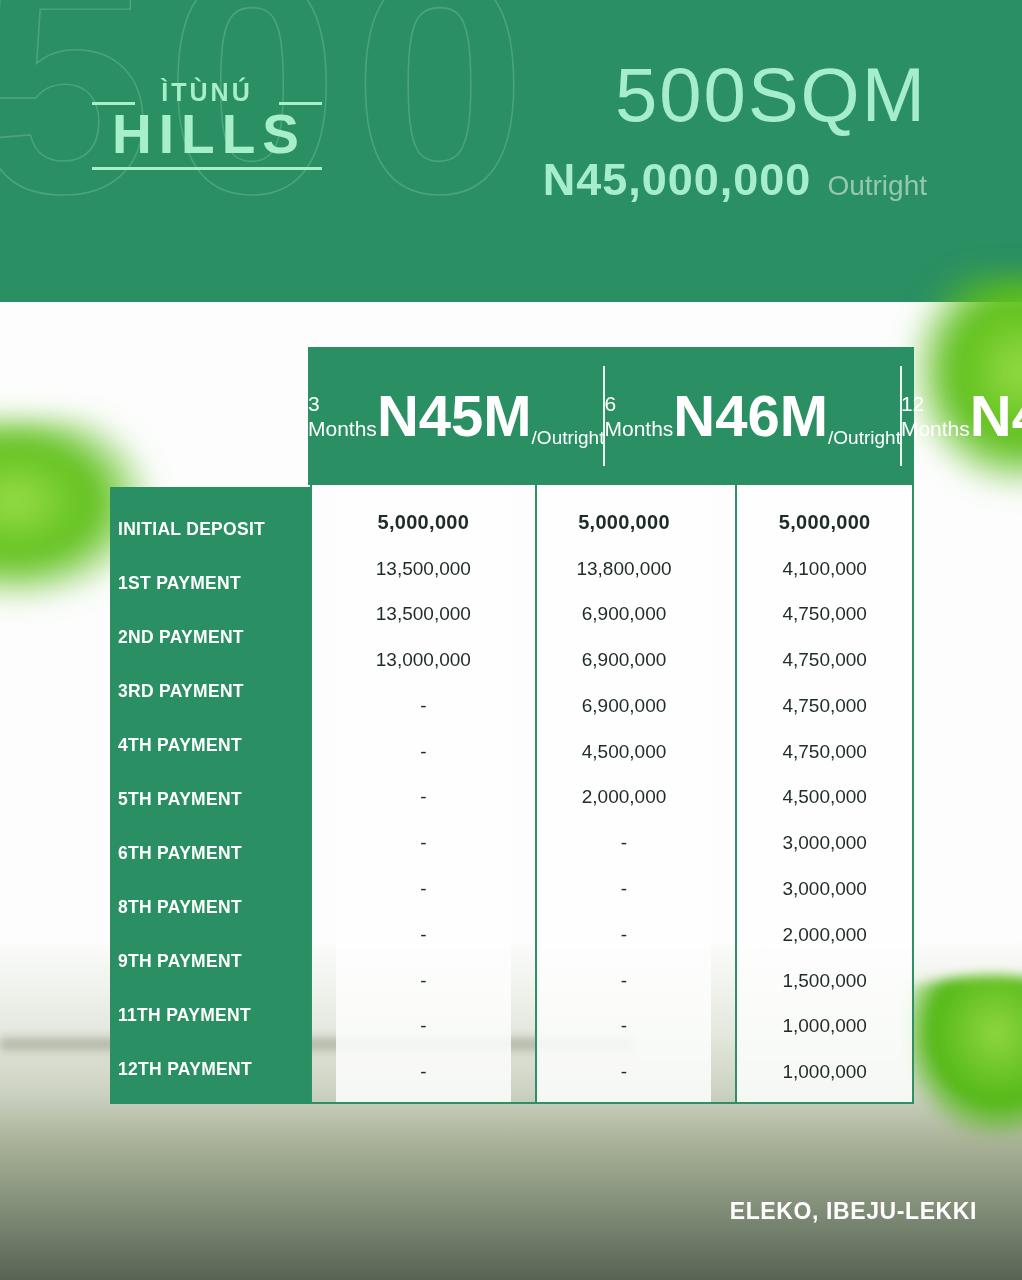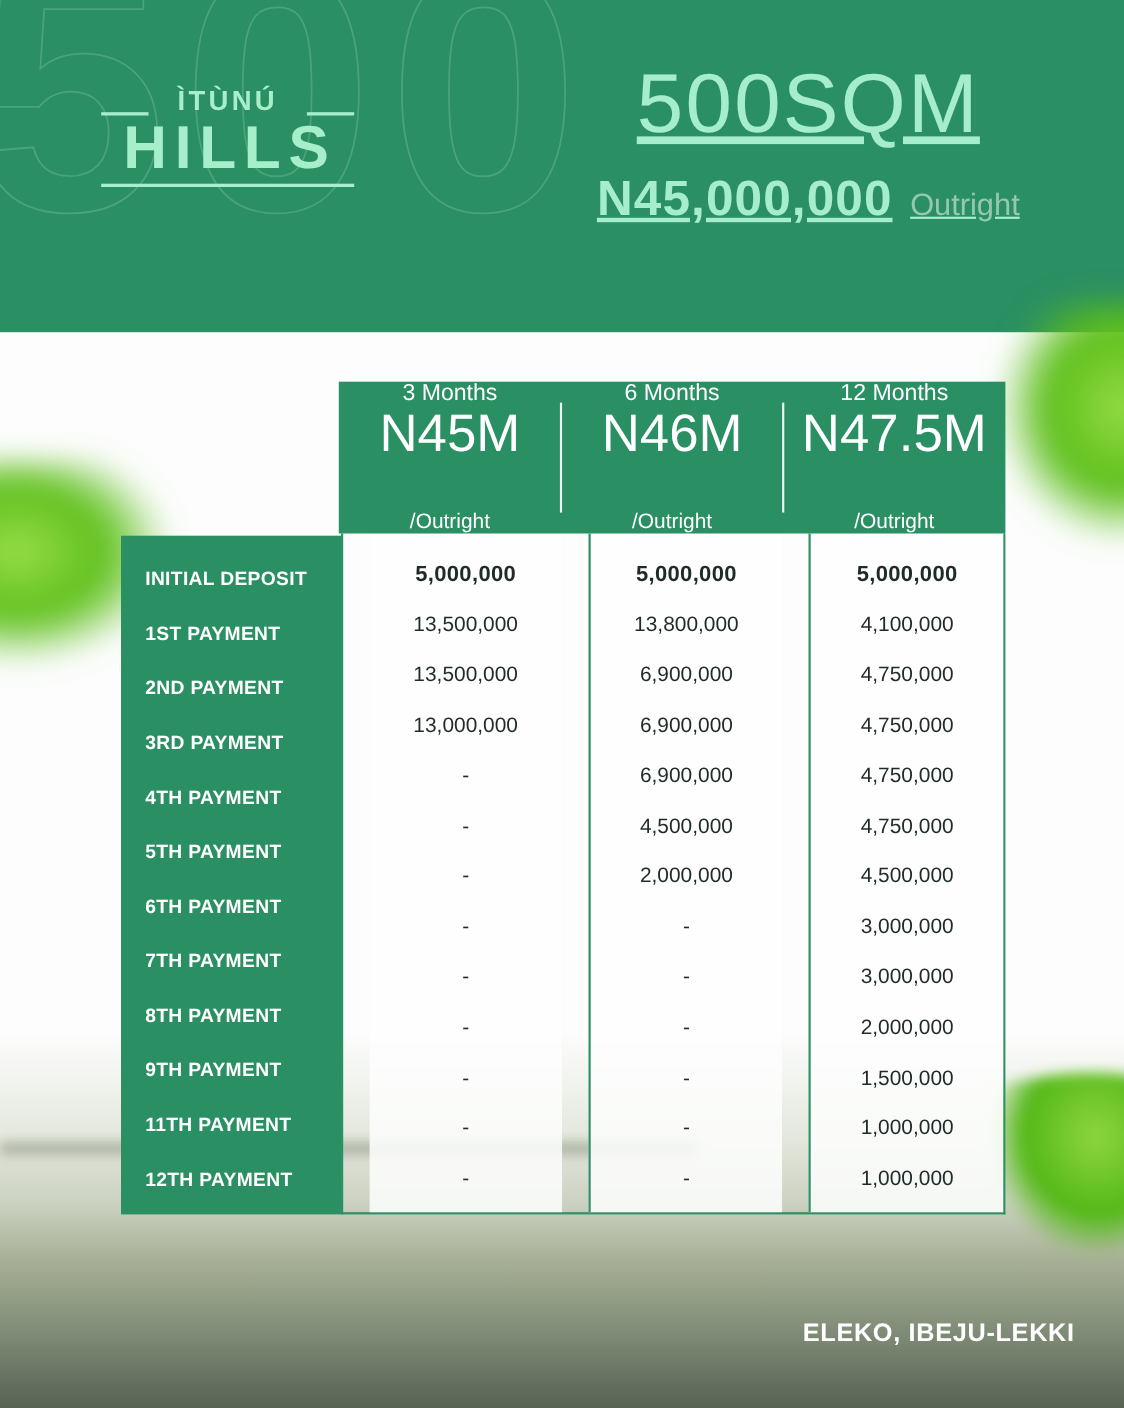--- a/index.html
+++ b/index.html
@@ -13,21 +13,21 @@
   .watermark{
     position:absolute;left:-22px;top:-72px;font-size:312px;font-weight:700;letter-spacing:14px;
     line-height:1;color:transparent;-webkit-text-stroke:1.6px rgba(190,236,211,0.22);user-select:none;
   }
   .logo{position:absolute;left:92px;top:80px;width:230px;color:#a7eecb;text-align:center;}
   .logo-top{display:flex;align-items:flex-end;gap:26px;}
   .logo-line{flex:1;height:3px;background:#a7eecb;}
   .logo-itunu{font-size:25px;font-weight:700;letter-spacing:3px;line-height:1;}
   .logo-hills{font-size:55px;font-weight:800;letter-spacing:7px;line-height:1.08;text-indent:4px;}
   .logo-underline{height:3px;background:#a7eecb;margin-top:3px;}
-  .offer{position:absolute;right:95px;top:56px;text-align:center;color:#a6edcb;text-decoration:underline;}
+  .offer{position:absolute;right:95px;top:56px;text-align:right;color:#a6edcb;}
   .offer-size{font-size:76px;font-weight:400;letter-spacing:2px;line-height:1.02;}
   .offer-price-row{margin-top:20px;display:flex;align-items:baseline;justify-content:flex-end;gap:16px;}
   .offer-price{font-size:45px;font-weight:700;letter-spacing:1px;}
   .offer-term{font-size:28px;font-weight:400;color:rgba(255,255,255,0.5);}
   
   .landscape{
     position:absolute;left:0;top:940px;width:100%;height:340px;z-index:0;
     background:linear-gradient(180deg,
       rgba(244,246,241,0) 0%, rgba(238,240,234,0.85) 14%, #e3e7dc 28%,
       #ccd2c2 45%, #a8b196 60%, #8b9780 74%, #707d6a 87%, #576354 100%);
@@ -37,28 +37,28 @@
   .leaf{position:absolute;z-index:1;}
   .leaf-left{left:-60px;top:418px;width:215px;height:185px;filter:blur(12px);
     background:radial-gradient(ellipse at 35% 45%, #9ade4a 0%, #5fc01c 40%, rgba(95,192,28,0) 72%);}
   .leaf-right-top{right:-60px;top:272px;width:175px;height:220px;filter:blur(12px);
     background:radial-gradient(ellipse at 65% 45%, #97dd46 0%, #5cbe1a 42%, rgba(92,190,26,0) 72%);}
   .leaf-right-bottom{right:-38px;top:972px;width:155px;height:170px;filter:blur(6px);
     background:radial-gradient(ellipse at 62% 38%, #8ed63f 0%, #54b817 48%, rgba(84,184,23,0) 74%);
     border-radius:15% 85% 20% 80% / 60% 20% 80% 35%;transform:rotate(-12deg);}
   
   .plans-header{position:absolute;left:308px;top:347px;width:606px;height:138px;background:#2a8f63;display:flex;z-index:3;}
-  .plan{flex:1;position:relative;display:flex;flex-direction:column;align-items:center;justify-content:center;color:#ffffff;}
+  .plan{flex:1;position:relative;display:flex;flex-direction:row;align-items:center;justify-content:center;color:#ffffff;}
   .plan + .plan .plan-divider{position:absolute;left:-1px;top:19px;width:2px;height:100px;background:rgba(255,255,255,0.9);}
   .plan-duration{font-size:21px;line-height:1.2;}
-  .plan-amount{font-size:48px;font-weight:400;line-height:1.05;}
+  .plan-amount{font-size:58px;font-weight:700;line-height:1.05;}
   .plan-term{font-size:19px;line-height:1.2;margin-top:44px;}
   
   .row-labels{position:absolute;left:110px;top:487px;width:200px;height:617px;background:#2a8f63;
-    display:flex;flex-direction:column;box-sizing:border-box;padding:15px 0 7px 22px;z-index:3;}
+    display:flex;flex-direction:column;box-sizing:border-box;padding:15px 0 7px 8px;z-index:3;}
   .row-label{flex:1;display:flex;align-items:center;color:#ffffff;font-weight:700;font-size:17.5px;letter-spacing:0.3px;}
   
   .table-body{position:absolute;left:310px;top:485px;width:604px;height:619px;display:flex;
     border:2px solid #2f9065;border-top:none;box-sizing:border-box;z-index:2;}
   .body-col{flex:1;background:rgba(253,254,253,0.86);display:flex;flex-direction:column;padding:15px 16px 7px;margin-left:24px;}
   .body-col + .body-col{border-left:2px solid #2f9065;}
   .cell{flex:1;display:flex;align-items:center;justify-content:center;font-size:19px;color:#1e2b28;}
   .cell.b{font-weight:700;font-size:20px;letter-spacing:0.3px;}
   
   .location{position:absolute;right:45px;top:1198px;z-index:4;color:#ffffff;font-weight:700;font-size:23px;letter-spacing:0.6px;}
@@ -117,21 +117,20 @@
   </div>
 
   <div class="row-labels">
     <div class="row-label">INITIAL DEPOSIT</div>
     <div class="row-label">1ST PAYMENT</div>
     <div class="row-label">2ND PAYMENT</div>
     <div class="row-label">3RD PAYMENT</div>
     <div class="row-label">4TH PAYMENT</div>
     <div class="row-label">5TH PAYMENT</div>
     <div class="row-label">6TH PAYMENT</div>
-    <div class="row-label">7TH PAYMENT</div>
     <div class="row-label">8TH PAYMENT</div>
     <div class="row-label">9TH PAYMENT</div>
     <div class="row-label">11TH PAYMENT</div>
     <div class="row-label">12TH PAYMENT</div>
   </div>
 
   <div class="table-body">
     <div class="body-col">
       <div class="cell b">5,000,000</div>
       <div class="cell">13,500,000</div>

